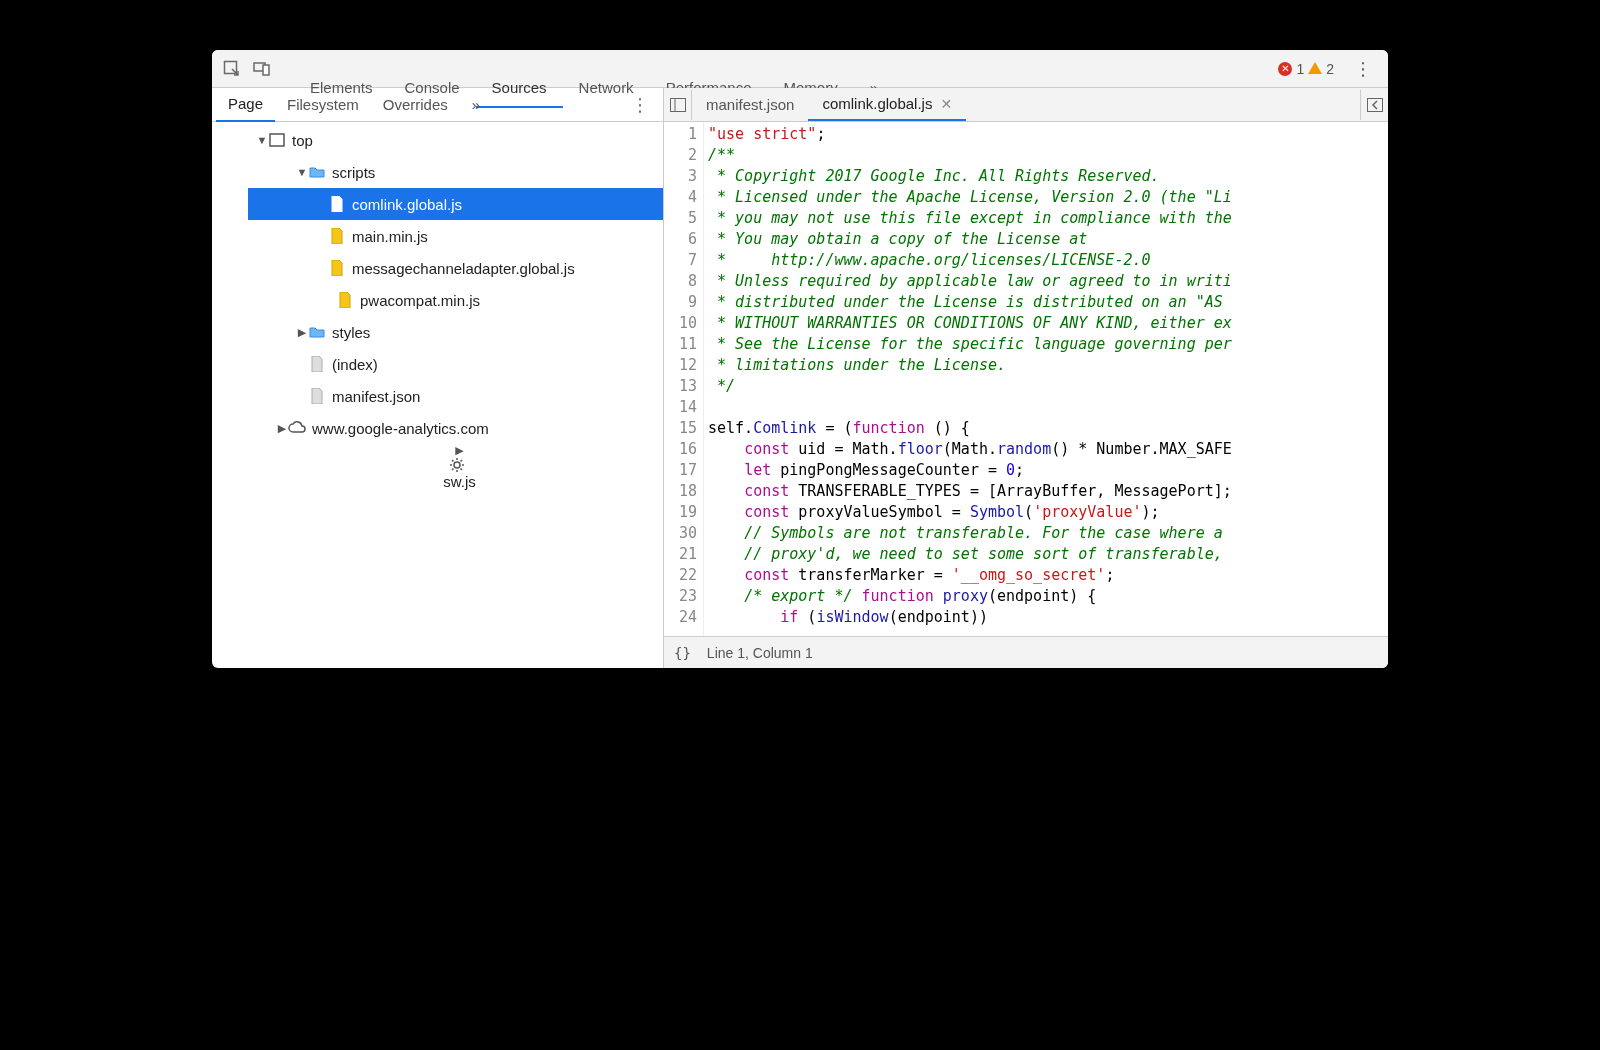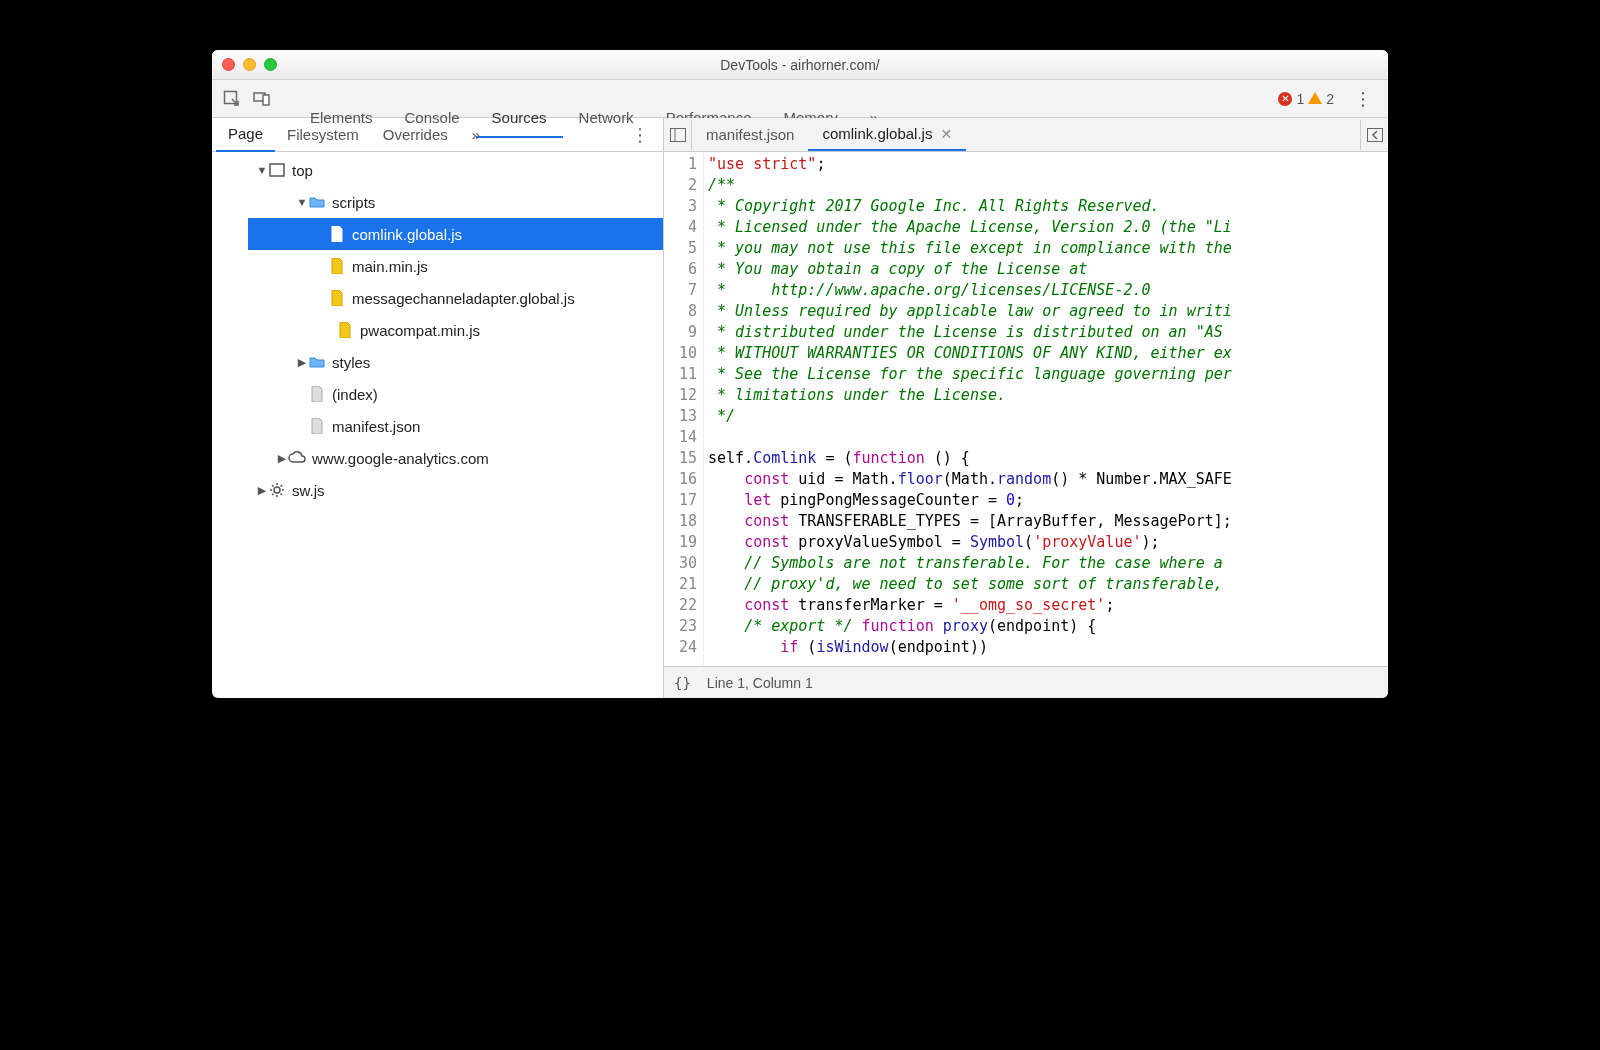--- a/index.html
+++ b/index.html
@@ -77,28 +77,20 @@
 .kw{color:#aa0d91;}
 .fn{color:#1a1aa6;}
 .num{color:#1c00cf;}
 .statusbar{height:32px;border-top:1px solid #ccc;background:#f3f3f3;display:flex;align-items:center;padding:0 10px;gap:16px;color:#555;font-size:14px;}
 .curly{font-family:Menlo,monospace;}
 </style>
 </head>
 <body>
 
 <div class="window">
-  <div class="titlebar">
-    <div class="traffic">
-      <div class="tl r"></div>
-      <div class="tl y"></div>
-      <div class="tl g"></div>
-    </div>
-    <div class="titletext">DevTools - airhorner.com/</div>
-  </div>
 
   <div class="toolbar">
     <div class="icon-btn">
       <svg width="18" height="18" viewBox="0 0 18 18">
           <rect x="1.5" y="1.5" width="12" height="12" fill="none" stroke="#6a6a6a" stroke-width="1.5"></rect>
           <path d="M9 9 L15 15 M15 11 L15 15 L11 15" fill="none" stroke="#6a6a6a" stroke-width="1.5"></path>
         </svg>
     </div>
     <div class="icon-btn">
       <svg width="18" height="18" viewBox="0 0 18 18">
@@ -217,21 +209,21 @@
           </div>
           <div class="tree-row" style="padding-left: 28px;">
             <span class="arrow right"></span>
             <span class="ticon">
               <svg width="18" height="14">
                 <path d="M5 11a4 4 0 010-8 5 5 0 019 2 3 3 0 010 6z" fill="none" stroke="#555" stroke-width="1.5"></path>
               </svg>
             </span>
             <span>www.google-analytics.com</span>
           </div>
-          <div class="tree-row" style="padding-left: 8px;">
+          <div class="tree-row" style="padding-left: 8px; flex-direction: column;">
             <span class="arrow right"></span>
             <span class="ticon">
               <svg width="16" height="16">
                 <circle cx="8" cy="8" r="3" fill="none" stroke="#555" stroke-width="1.5"></circle>
                 <path d="M8 1v2M8 13v2M1 8h2M13 8h2M3 3l1.5 1.5M11.5 11.5L13 13M3 13l1.5-1.5M11.5 4.5L13 3" stroke="#555" stroke-width="1.5"></path>
               </svg>
             </span>
             <span>sw.js</span>
           </div>
         </div>

